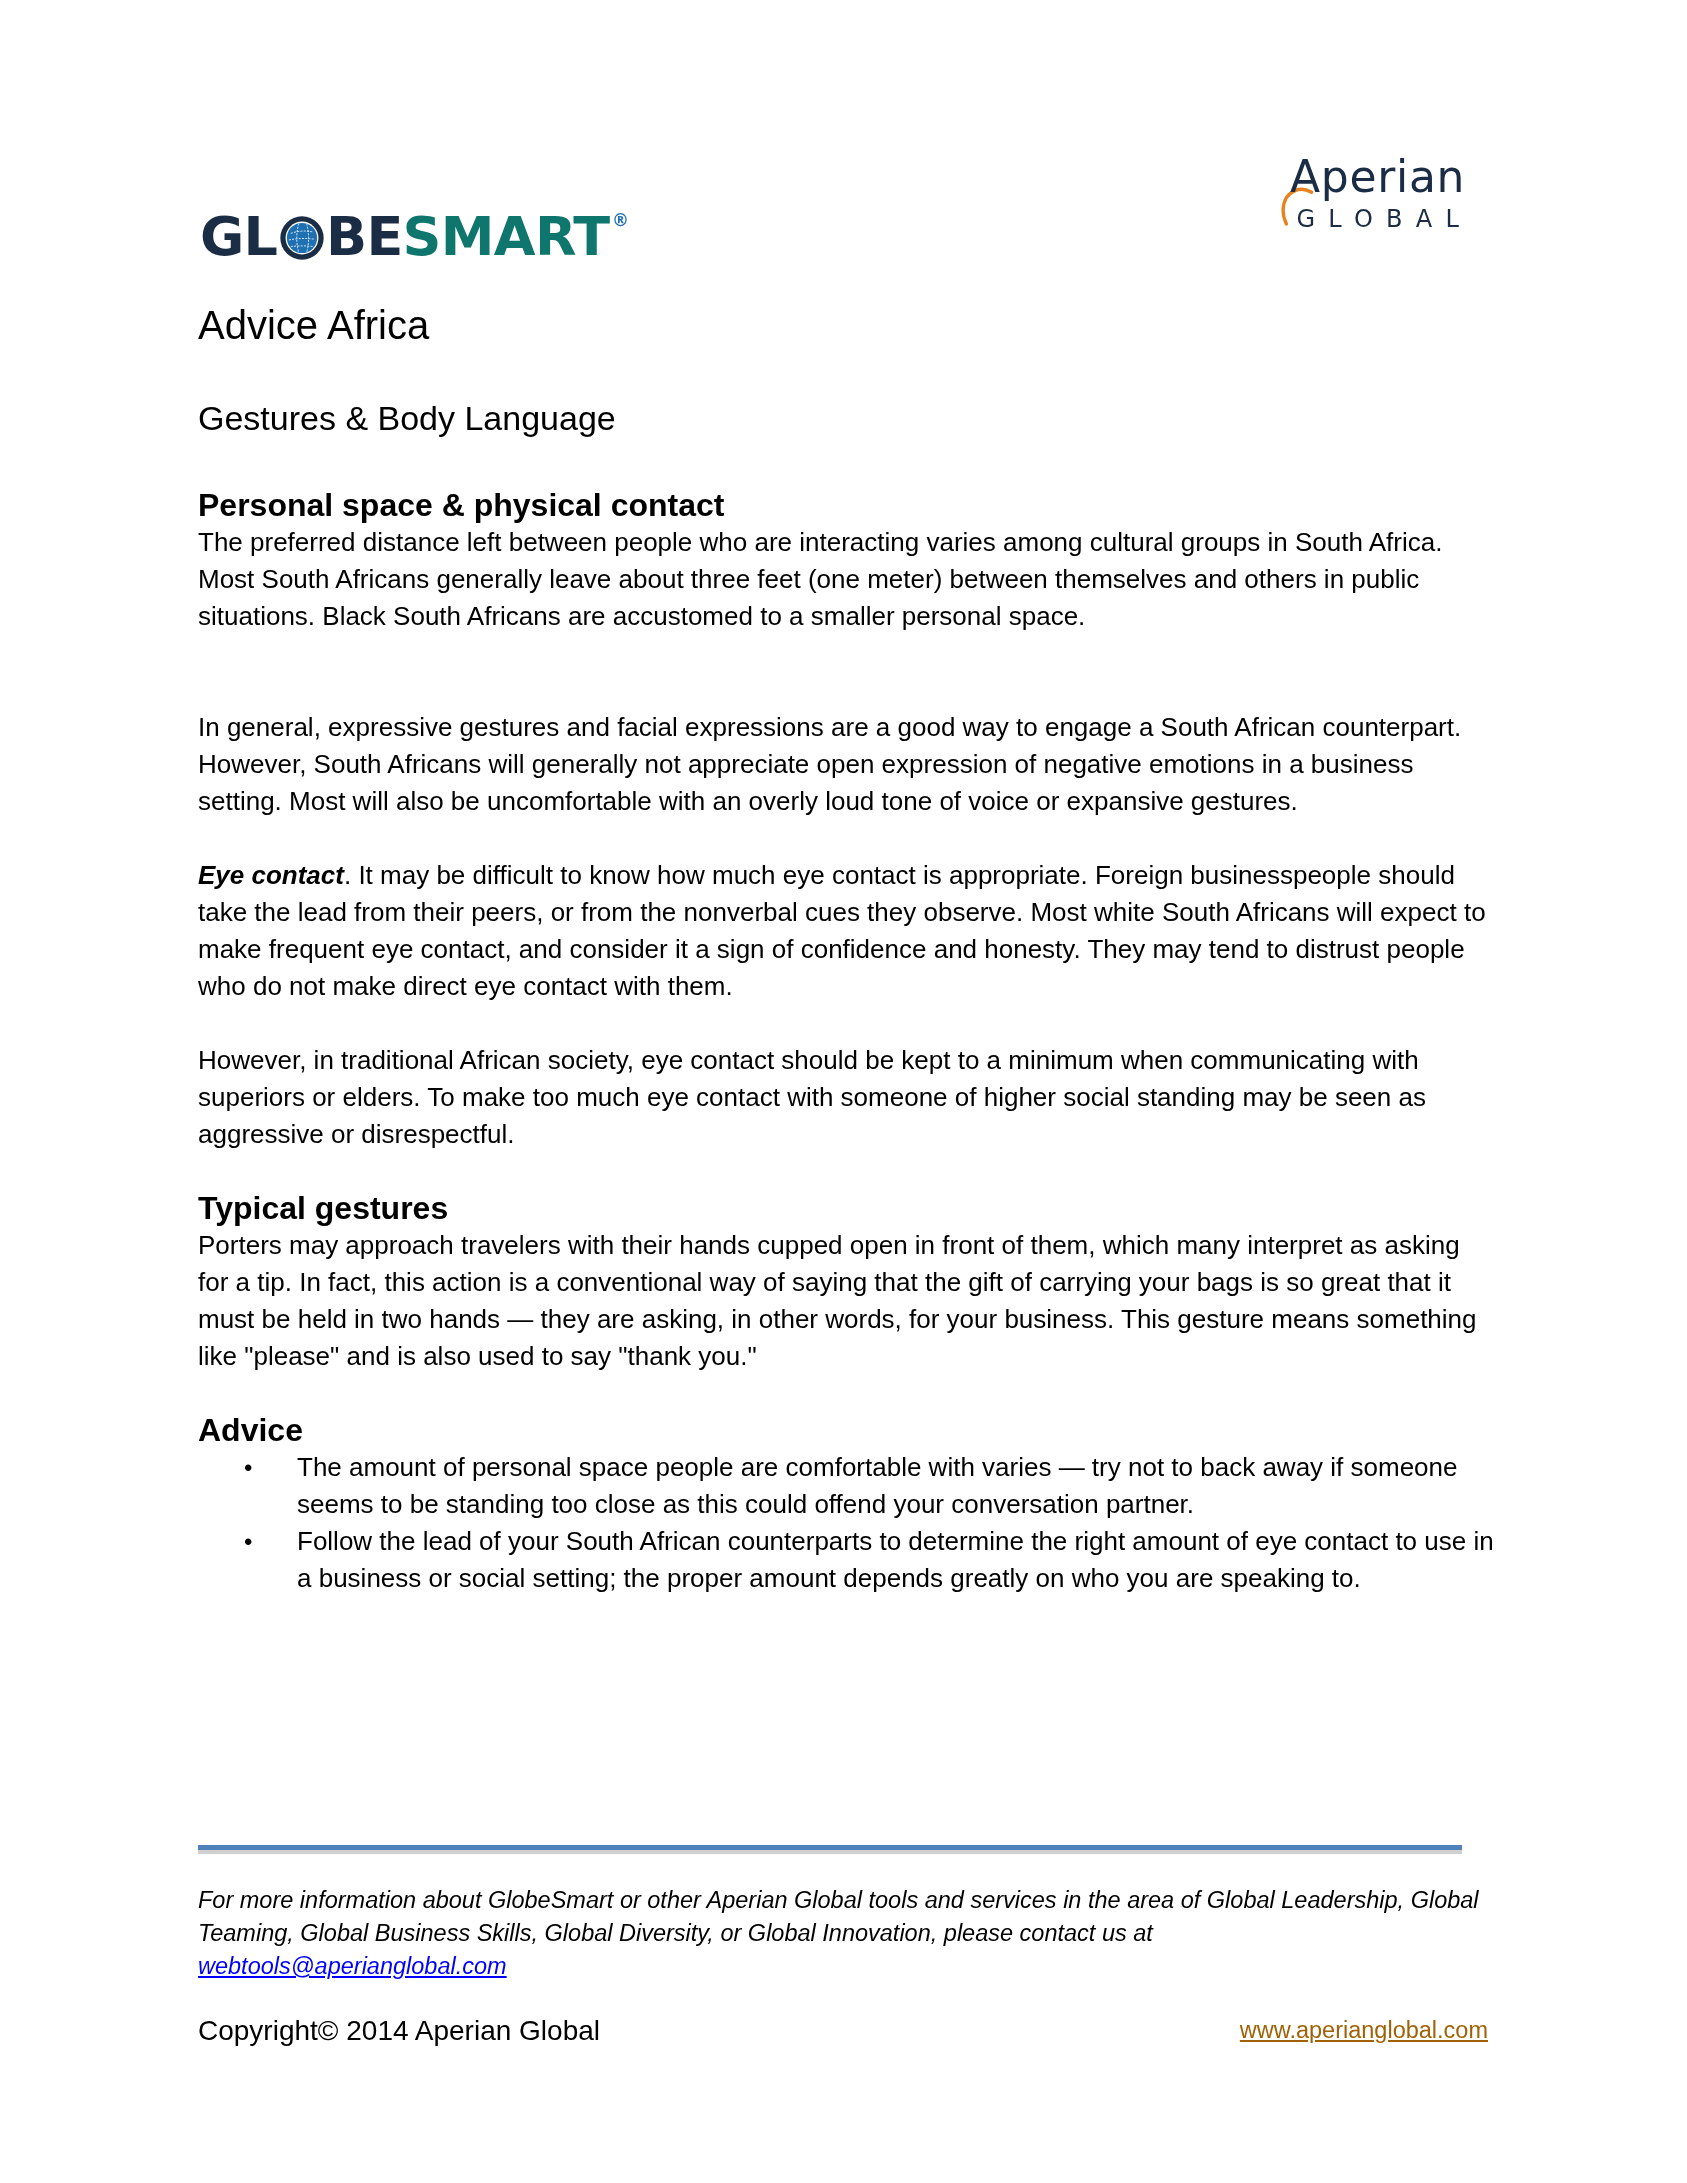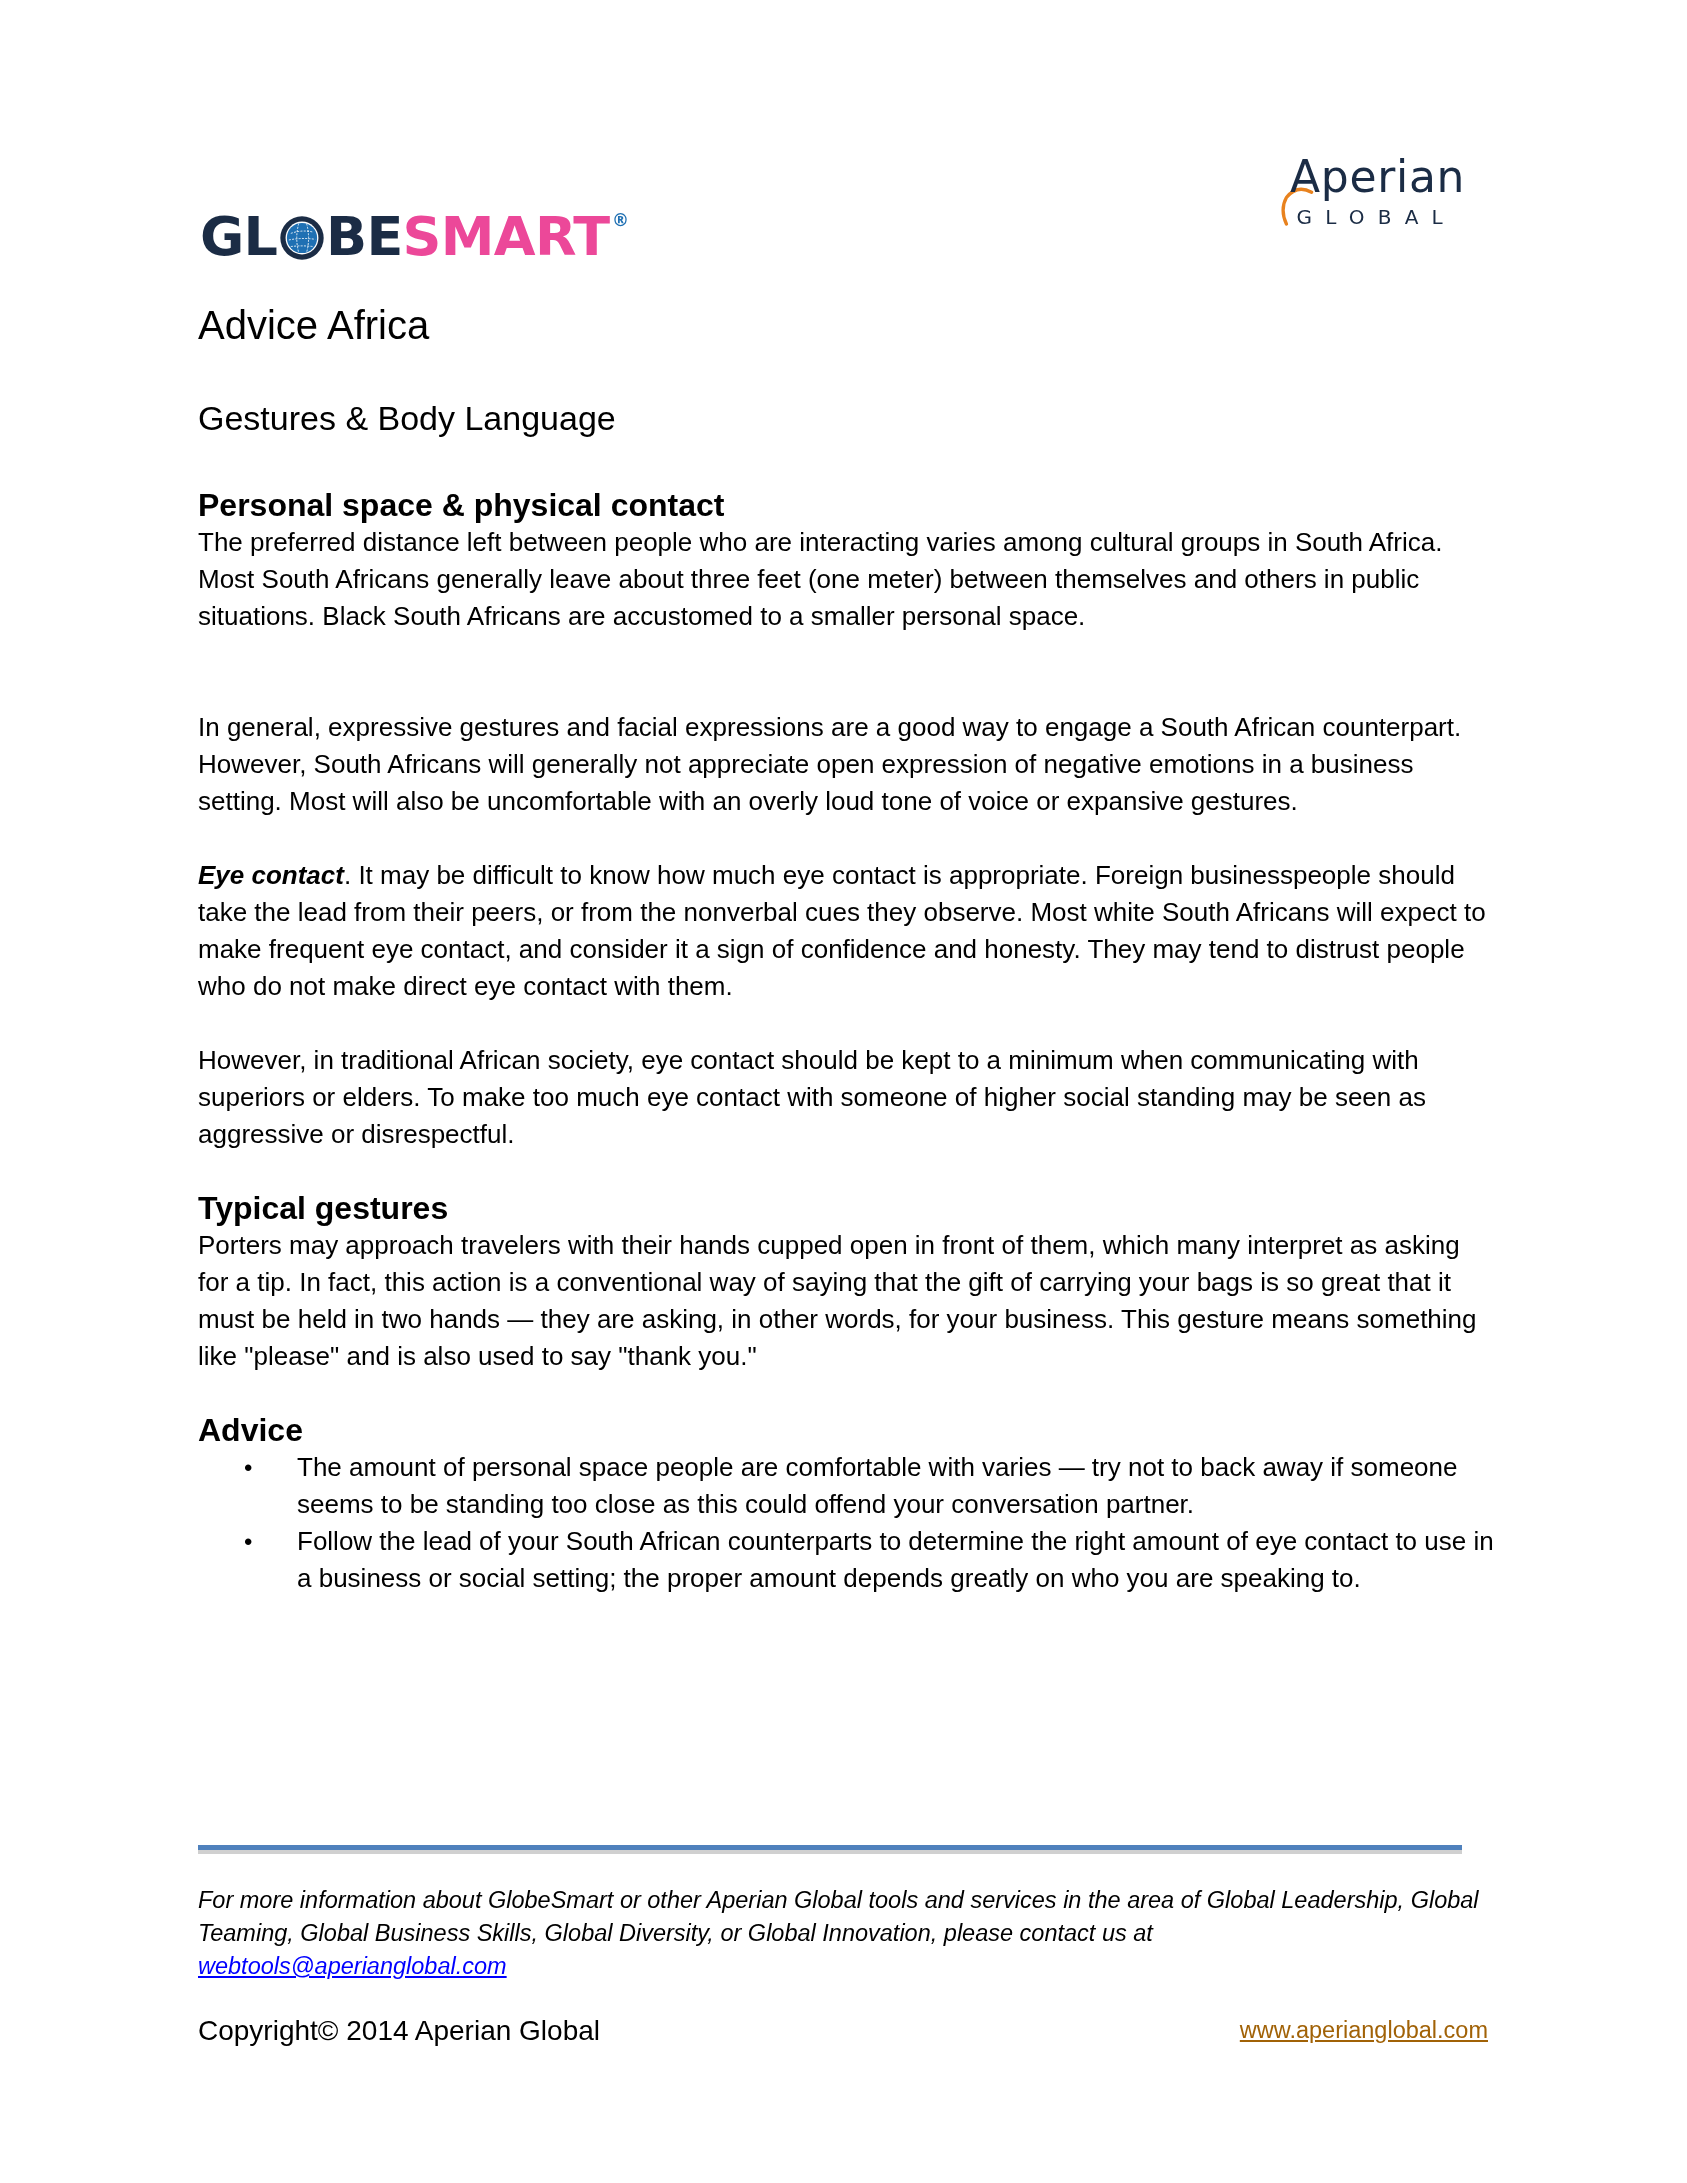--- a/index.html
+++ b/index.html
@@ -5,29 +5,29 @@
   html, body { margin: 0; padding: 0; background: #ffffff; }
   body { width: 1687px; height: 2183px; position: relative; overflow: hidden;
          font-family: "Liberation Sans", "DejaVu Sans", sans-serif; color: #000; }
   .page { position: absolute; left: 0; top: 0; width: 1687px; height: 2183px; }
 
   
   .globesmart-logo { position: absolute; left: 200px; top: 210px; height: 53px;
          display: flex; align-items: center; font-family: "DejaVu Sans", sans-serif;
          font-weight: bold; font-size: 54px; letter-spacing: -0.7px; line-height: 1; }
   .gs-dark { color: #1b2c45; }
-  .gs-blue { color: #ec4899; }
+  .gs-blue { color: #0f766e; }
   .gs-globe { display: inline-block; width: 46px; height: 46px; margin: 0 1.3px; position: relative; top: 1.3px; }
   .gs-reg { font-size: 17px; color: #1f70b3; position: relative; top: -16px; margin-left: 2.6px; }
 
   .aperian-logo { position: absolute; left: 1270px; top: 155px; width: 198px; height: 79px; }
   .ap-word { position: absolute; left: 20px; top: 0; font-family: "DejaVu Sans", sans-serif;
          font-size: 44px; color: #1b2c45; letter-spacing: 0.7px; line-height: 1; }
   .ap-global { position: absolute; left: 26.5px; top: 52px; font-family: "DejaVu Sans", sans-serif;
-         font-size: 20px; color: #1b2c45; letter-spacing: 13.2px; line-height: 1; }
+         font-size: 24px; color: #1b2c45; letter-spacing: 13.2px; line-height: 1; }
   .ap-arc { position: absolute; left: 6.6px; top: 28px; width: 40px; height: 45px; }
 
   
   .country { position: absolute; left: 198px; top: 301px; font-size: 40px; line-height: 1.2; }
   .topic { position: absolute; left: 198px; top: 398px; font-size: 34px; line-height: 1.2; }
 
   
   .content { position: absolute; left: 198px; top: 487px; width: 1297px; font-size: 26px; line-height: 37px; }
   .content h2 { font-size: 32px; font-weight: bold; margin: 0; line-height: 37px; }
   .content p { margin: 0; }

